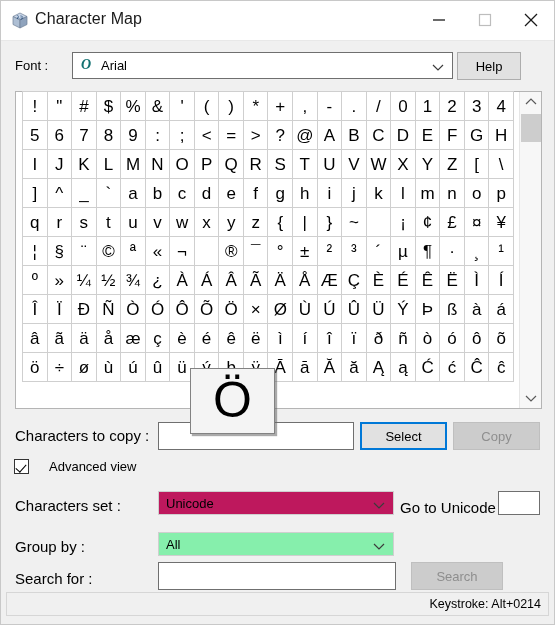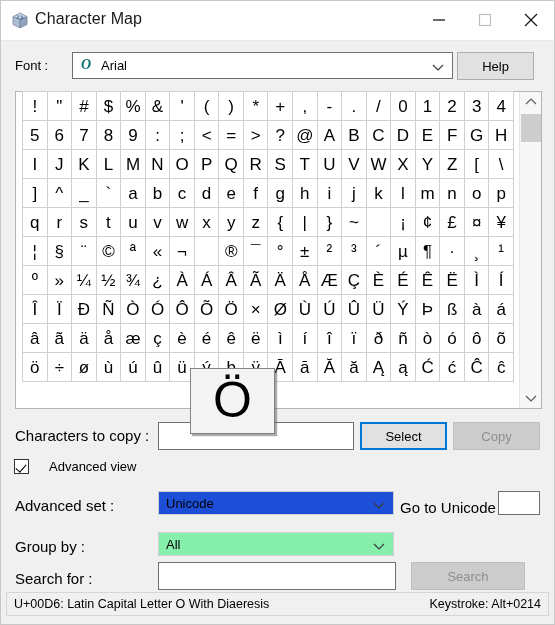--- a/index.html
+++ b/index.html
@@ -97,21 +97,21 @@
     font-size: 13px;
     color: #000;
   }
   #font-chevron {
     position: absolute;
     right: 8px; top: 8px;
   }
   #help-btn {
     position: absolute;
     left: 456px; top: 51px;
-    width: 77px; height: 28px;
+    width: 64px; height: 28px;
     background: #e1e1e1;
     border: 1px solid #adadad;
     box-sizing: border-box;
     font-size: 13px;
     color: #000;
     font-family: "Liberation Sans", sans-serif;
     cursor: default;
     padding: 0;
   }
 
@@ -273,21 +273,21 @@
     transform: rotate(42deg);
   }
   #adv-label { font-size: 13px; color: #000; }
 
   
   #lbl-charset { left: 14px; top: 496px; }
   #charset-combo {
     position: absolute;
     left: 157px; top: 490px;
     width: 236px; height: 24px;
-    background: #1d4ed8;
+    background: #be185d;
     border: 1px solid #cfcfcf;
     box-sizing: border-box;
   }
   #charset-value {
     position: absolute;
     left: 7px; top: 4px;
     font-size: 13px;
     color: #000;
   }
   .combo-chevron {
@@ -337,21 +337,21 @@
     box-sizing: border-box;
     font-size: 13px;
     font-family: "Liberation Sans", sans-serif;
     padding: 0 4px;
     outline: none;
     color: #000;
   }
   #search-btn {
     position: absolute;
     left: 410px; top: 561px;
-    width: 114px; height: 28px;
+    width: 92px; height: 28px;
     background: #cccccc;
     border: 1px solid #bfbfbf;
     box-sizing: border-box;
     font-size: 13px;
     color: #8e8e8e;
     font-family: "Liberation Sans", sans-serif;
     cursor: default;
     padding: 0;
   }
 
@@ -656,21 +656,21 @@
   <span class="form-label" id="lbl-copy">Characters to copy :</span>
   <input id="copy-input" type="text" value="" style="">
   <button id="copy-btn">Copy</button>
   <button id="select-btn">Select</button>
 
   <div id="adv-row">
     <span id="adv-box"></span>
     <span id="adv-label">Advanced view</span>
   </div>
 
-  <span class="form-label" id="lbl-charset">Advanced set :</span>
+  <span class="form-label" id="lbl-charset">Characters set :</span>
   <div id="charset-combo">
     <span id="charset-value">Unicode</span>
     <span class="combo-chevron">
       <svg width="12" height="9" viewBox="0 0 12 9">
           <polyline points="1,2 6,7 11,2" fill="none" stroke="#3c3c3c" stroke-width="1.2"></polyline>
         </svg>
     </span>
   </div>
 
   <span class="form-label" id="lbl-gotouni">Go to Unicode :</span>
@@ -684,17 +684,16 @@
           <polyline points="1,2 6,7 11,2" fill="none" stroke="#3c3c3c" stroke-width="1.2"></polyline>
         </svg>
     </span>
   </div>
 
   <span class="form-label" id="lbl-search">Search for :</span>
   <input id="search-input" type="text" value="" style="">
   <button id="search-btn">Search</button>
 
   <div id="statusbar">
-    <span id="status-left">U+00D6: Latin Capital Letter O With Diaeresis</span>
     <span id="status-right">Keystroke: Alt+0214</span>
   </div>
 
 </div>
 
 </body></html>

